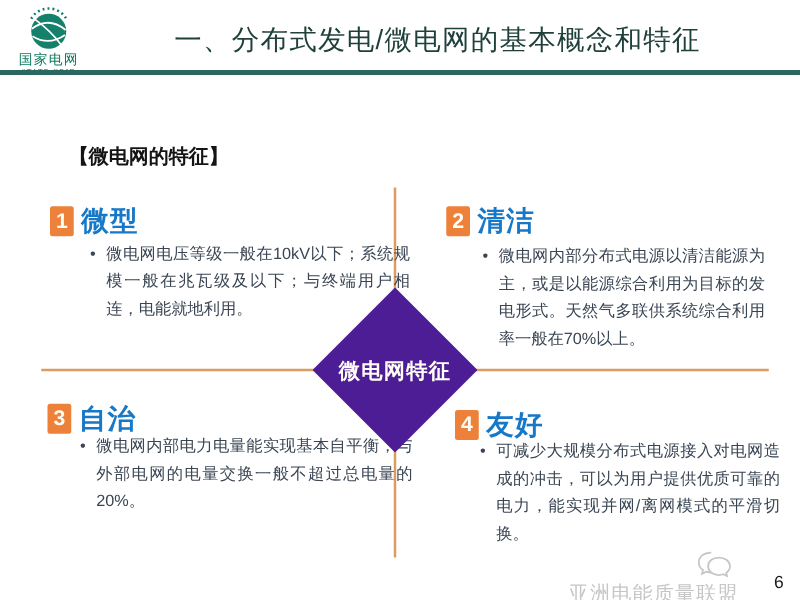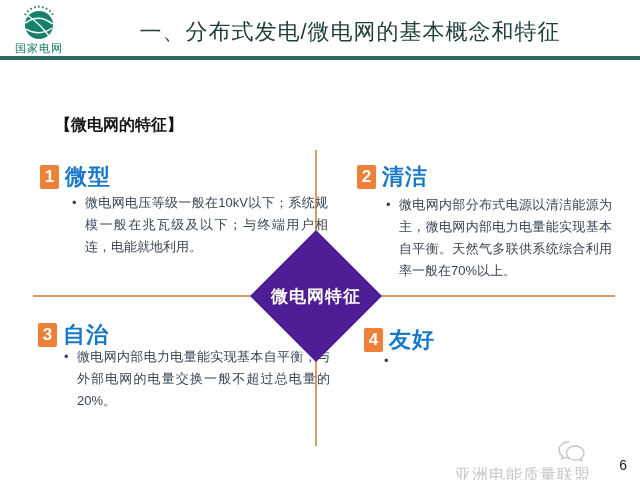--- a/index.html
+++ b/index.html
@@ -90,38 +90,39 @@
     <span class="bullet">•</span>
     <span>微电网电压等级一般在10kV以下；系统规模一般在兆瓦级及以下；与终端用户相连，电能就地利用。</span>
   </div>
 
   <div class="feat-head" id="f2-head">
     <span class="feat-num">2</span>
     <span class="feat-title">清洁</span>
   </div>
   <div class="feat-text" id="f2-text">
     <span class="bullet">•</span>
-    <span>微电网内部分布式电源以清洁能源为主，微电网内部电力电量能实现基本自平衡。天然气多联供系统综合利用率一般在70%以上。</span>
+    <span>微电网内部分布式电源以清洁能源为主，或是以能源综合利用为目标的发电形式。天然气多联供系统综合利用率一般在70%以上。</span>
   </div>
 
   <div class="feat-head" id="f3-head">
     <span class="feat-num">3</span>
     <span class="feat-title">自治</span>
   </div>
   <div class="feat-text" id="f3-text">
     <span class="bullet">•</span>
     <span>微电网内部电力电量能实现基本自平衡，与外部电网的电量交换一般不超过总电量的20%。</span>
   </div>
 
   <div class="feat-head" id="f4-head">
     <span class="feat-num">4</span>
     <span class="feat-title">友好</span>
   </div>
   <div class="feat-text" id="f4-text">
     <span class="bullet">•</span>
+    <span>可减少大规模分布式电源接入对电网造成的冲击，可以为用户提供优质可靠的电力，能实现并网/离网模式的平滑切换。</span>
   </div>
 
   <div class="diamond">
     <span class="label">微电网特征</span>
   </div>
 
   <div class="watermark">
     <svg width="30" height="28" viewBox="0 0 30 28">
       <path d="M12 5 C 6 5 2 8.5 2 13 C 2 15.5 3.3 17.6 5.4 19 L 4.6 22 L 8 20.3 C 9.2 20.7 10.6 21 12 21" fill="none" stroke="#c6c6c6" stroke-width="1.4"></path>
       <path d="M18 9 C 23 9 27 12 27 16 C 27 18.2 25.8 20 24 21.2 L 24.6 23.8 L 21.6 22.4 C 20.5 22.8 19.3 23 18 23 C 13 23 9.5 20 9.5 16 C 9.5 12 13 9 18 9 Z" fill="none" stroke="#c6c6c6" stroke-width="1.4"></path>

